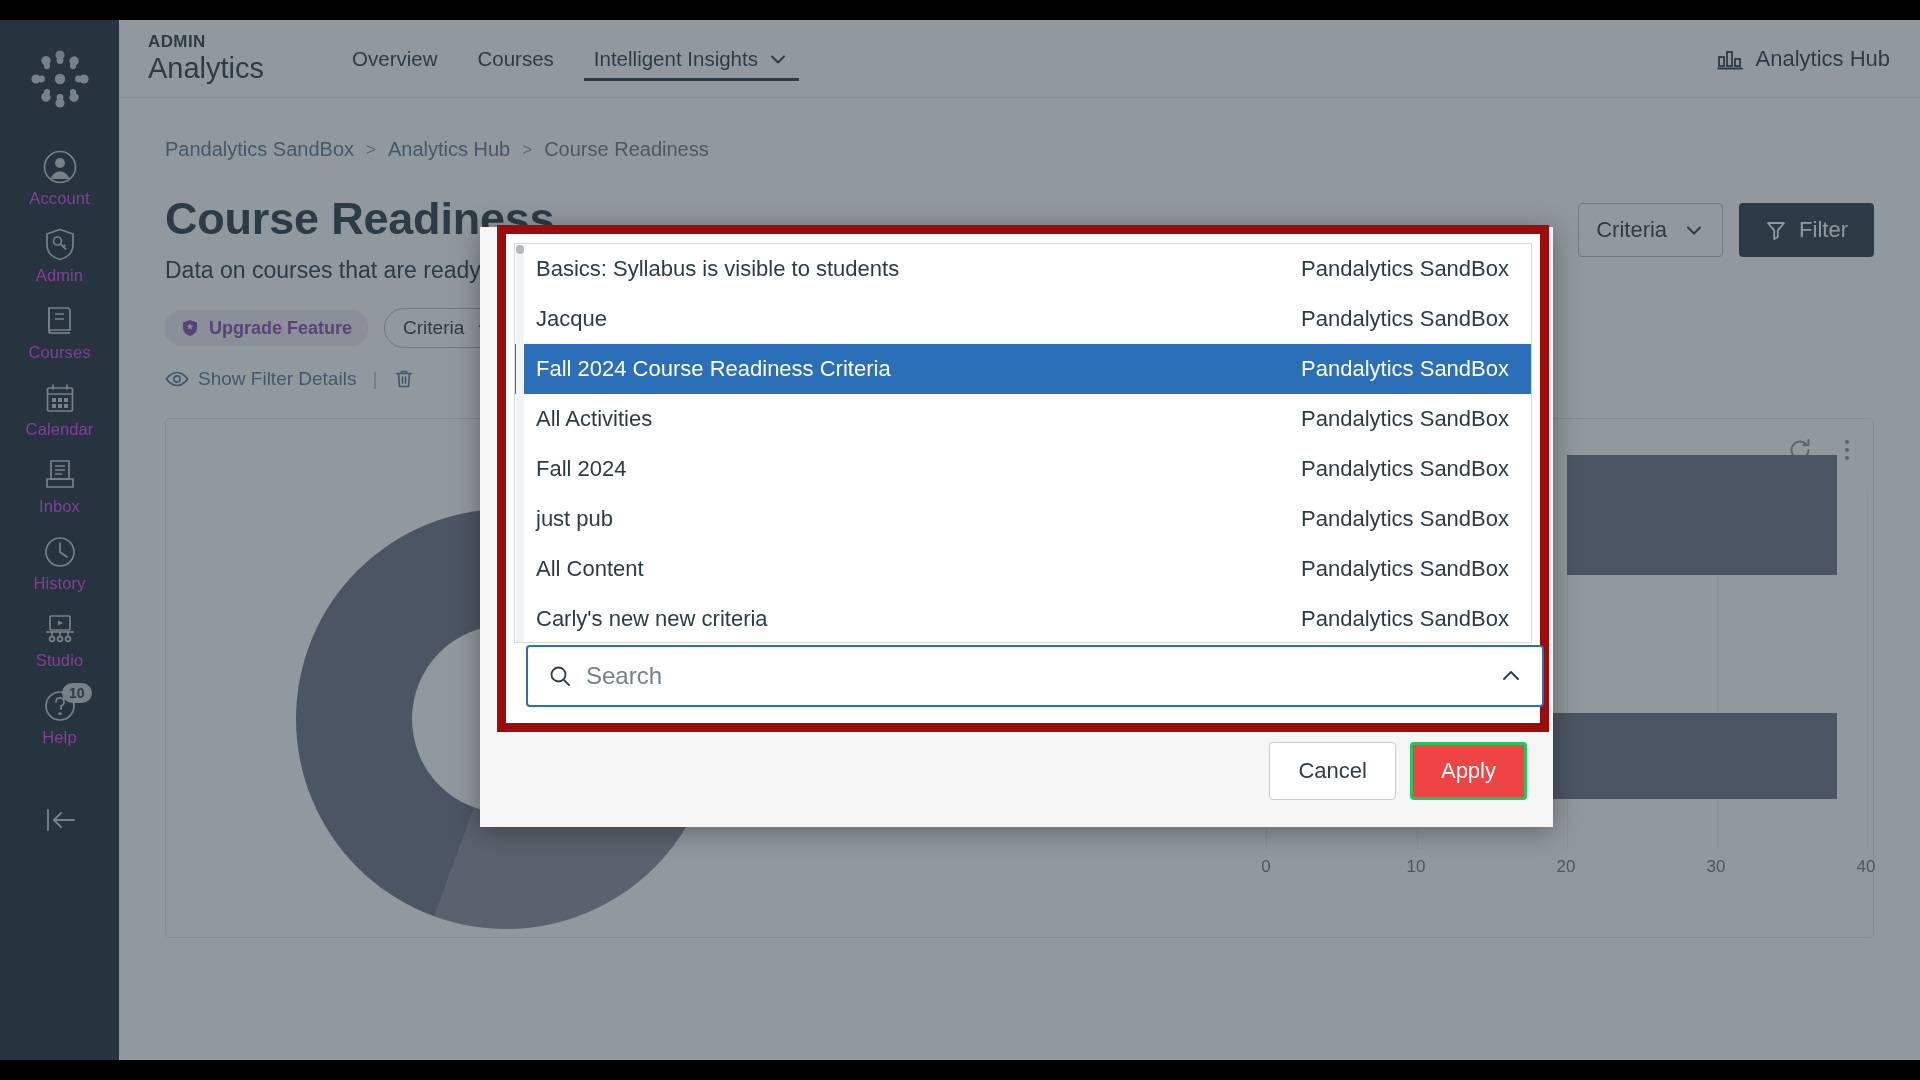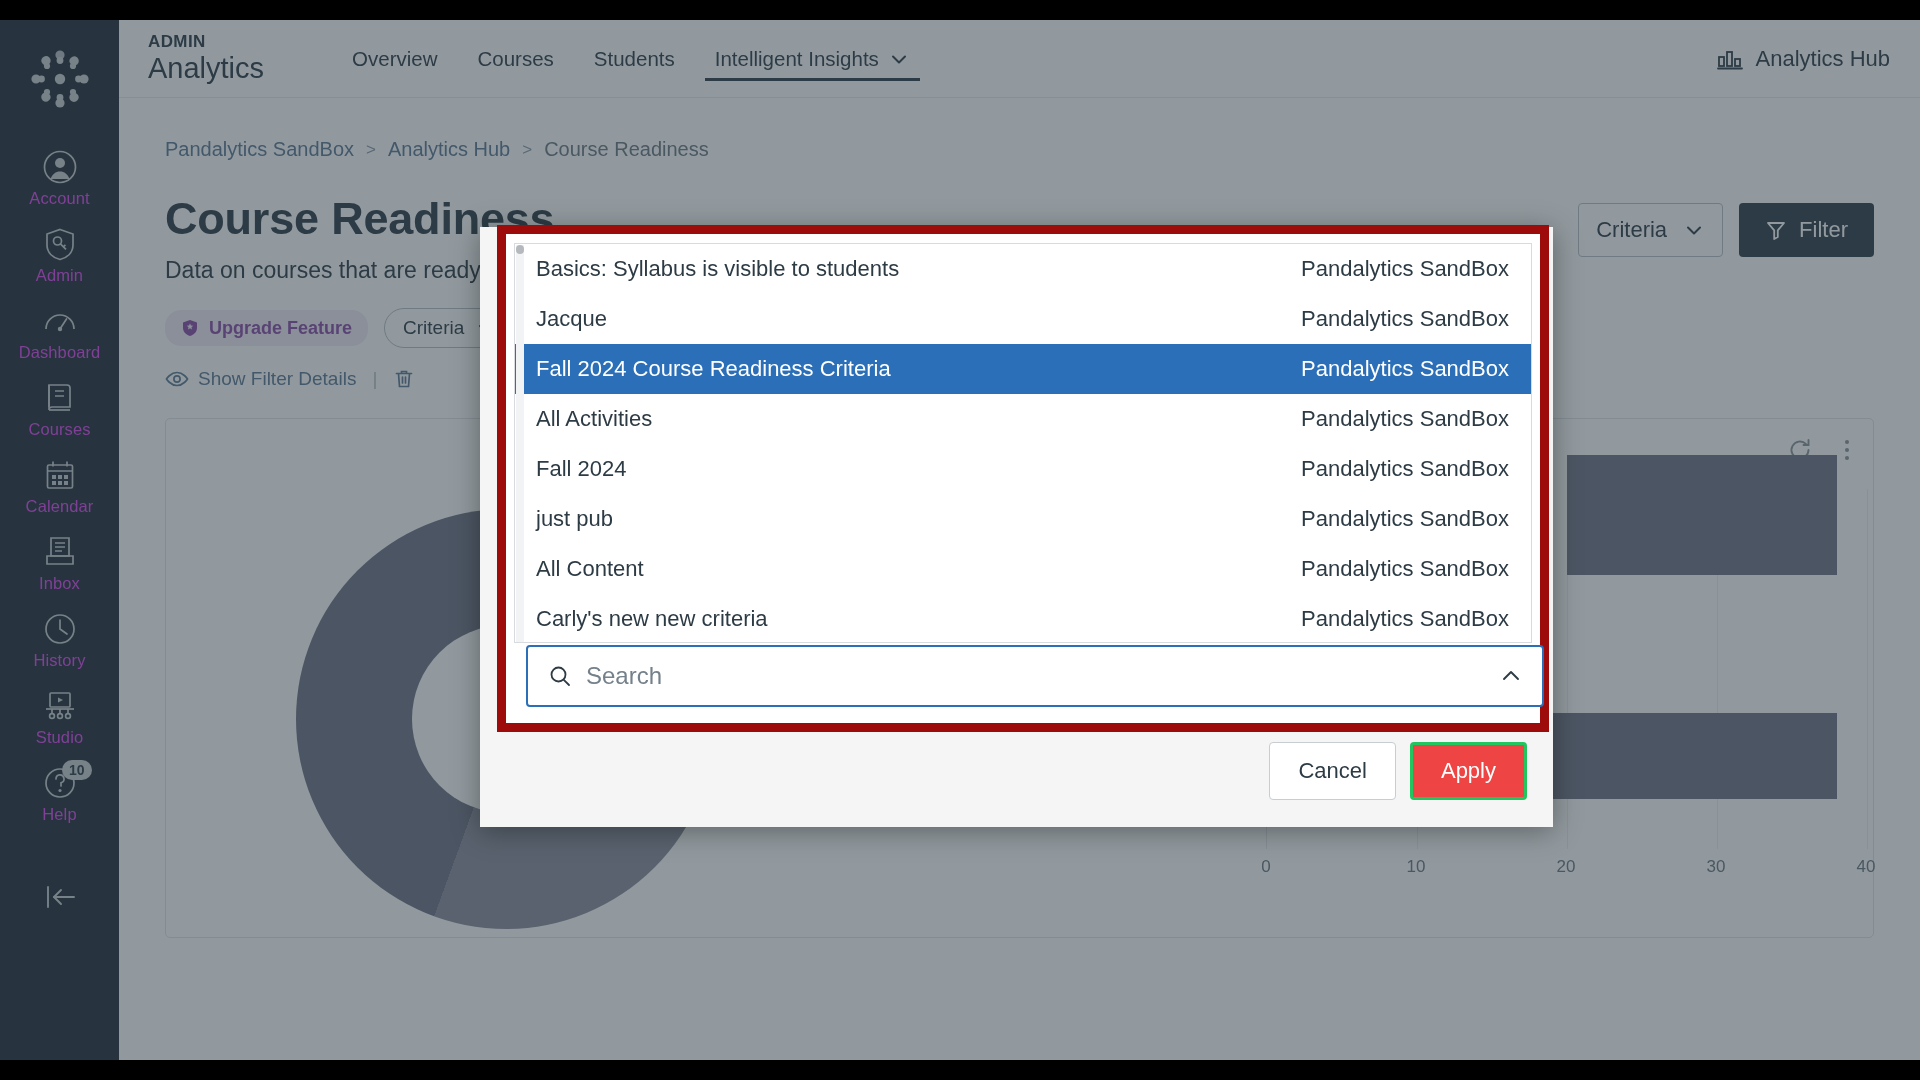--- a/index.html
+++ b/index.html
@@ -364,30 +364,20 @@
         <span class="gn-ico">
           <svg viewBox="0 0 36 36" width="36" height="36" fill="none" stroke="#c7cdd1" stroke-width="1.7">
             <path d="M18 3.5 31 8v11c0 7.5-5.6 12.6-13 14.5C10.6 31.6 5 26.5 5 19V8z"></path>
             <circle cx="15.5" cy="15" r="4"></circle>
             <path d="M18.4 17.8 24 23.4M21.4 20.8l2-2"></path>
           </svg>
         </span>
         <span class="gn-label">Admin</span>
       </div>
 
-      <div class="gn-item">
-        <span class="gn-ico">
-          <svg viewBox="0 0 36 36" width="36" height="36" fill="none" stroke="#c7cdd1" stroke-width="1.7">
-            <path d="M4 26a14 14 0 1 1 28 0"></path>
-            <path d="M18 26l6.5-10" stroke-linecap="round"></path>
-            <circle cx="18" cy="26" r="2.2" fill="#c7cdd1" stroke="none"></circle>
-          </svg>
-        </span>
-        <span class="gn-label">Dashboard</span>
-      </div>
 
       <div class="gn-item">
         <span class="gn-ico">
           <svg viewBox="0 0 36 36" width="36" height="36" fill="none" stroke="#c7cdd1" stroke-width="1.7">
             <path d="M7 5h18a3 3 0 0 1 3 3v19H10a3 3 0 0 0-3 3z"></path>
             <path d="M7 27V5M13 11h9M13 16h9"></path>
             <path d="M7 30h21"></path>
           </svg>
         </span>
         <span class="gn-label">Courses</span>
@@ -474,23 +464,20 @@
         <div class="brand">
           <span class="brand-kicker">ADMIN</span>
           <span class="brand-title">Analytics</span>
         </div>
         <nav id="appnav">
           <div class="navtab">
             <span>Overview</span>
           </div>
           <div class="navtab">
             <span>Courses</span>
-          </div>
-          <div class="navtab">
-            <span>Students</span>
           </div>
           <div class="navtab active">
             <span>Intelligent Insights</span>
             <span>
               <svg class="ic" viewBox="0 0 22 22" width="22" height="22" fill="none" stroke="#2d3b45" stroke-width="2" stroke-linecap="round" stroke-linejoin="round">
                   <path d="M5 8.5l6 6 6-6"></path>
                 </svg>
             </span>
           </div>
         </nav>

